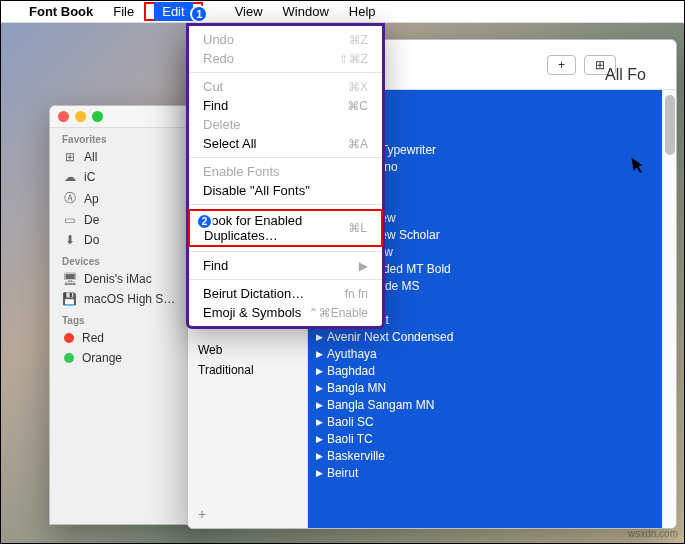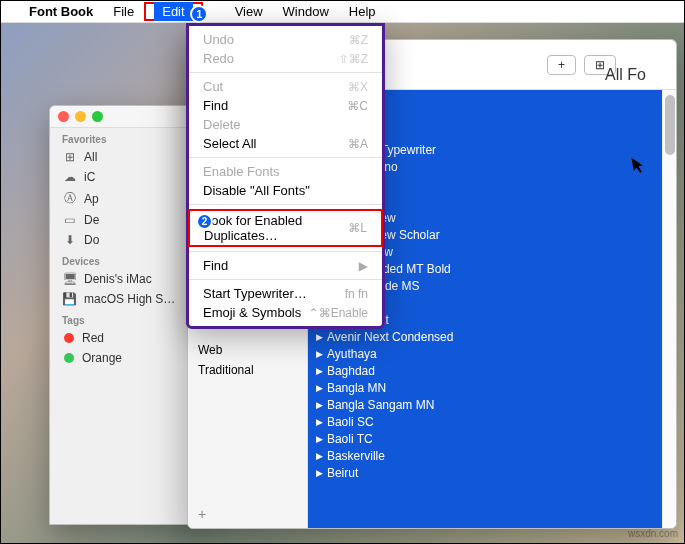--- a/index.html
+++ b/index.html
@@ -309,21 +309,21 @@
     <span>Look for Enabled Duplicates…</span>
       <span class="sc">⌘L</span>
   </div>
   <div class="sep"></div>
   <div class="mrow">
       <span>Find</span>
       <span class="sc">▶</span>
     </div>
   <div class="sep"></div>
   <div class="mrow">
-      <span>Start Typewriter…</span>
+      <span>Beirut Dictation…</span>
       <span class="sc">fn fn</span>
     </div>
   <div class="mrow">
       <span>Emoji &amp; Symbols</span>
       <span class="sc">⌃⌘Enable</span>
     </div>
 </div>
 
 <div class="cursor">
   <svg width="14" height="18" viewBox="0 0 14 18">

